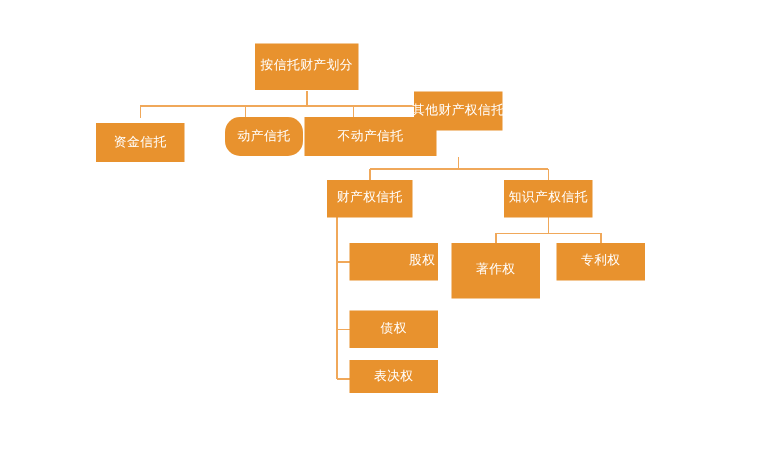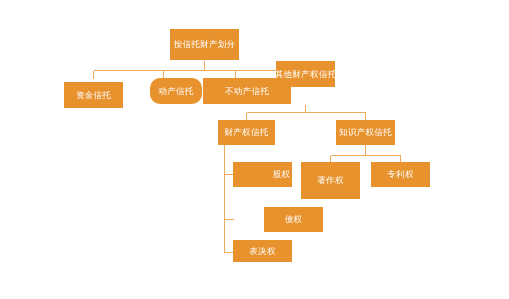--- a/index.html
+++ b/index.html
@@ -106,21 +106,21 @@
   </div>
 
   <div class="node" style="left:336px; top:120px; width:59px; height:25px;">
     <span class="line">知识产权信托</span>
   </div>
 
   <div class="node" style="left:233px; top:162px; width:59px; height:25px;padding-left:38px;">
     <span class="line">股权</span>
   </div>
 
-  <div class="node" style="left:233px; top:207px; width:59px; height:25px;margin-left:31px;">
+  <div class="node" style="left:233px; top:207px; width:59px; height:25px;">
     <span class="line">债权</span>
   </div>
 
   <div class="node" style="left:233px; top:240px; width:59px; height:22px;">
     <span class="line">表决权</span>
   </div>
 
   <div class="node" style="left:301px; top:162px; width:59px; height:37px;">
     <span class="line">著作权</span>
   </div>

